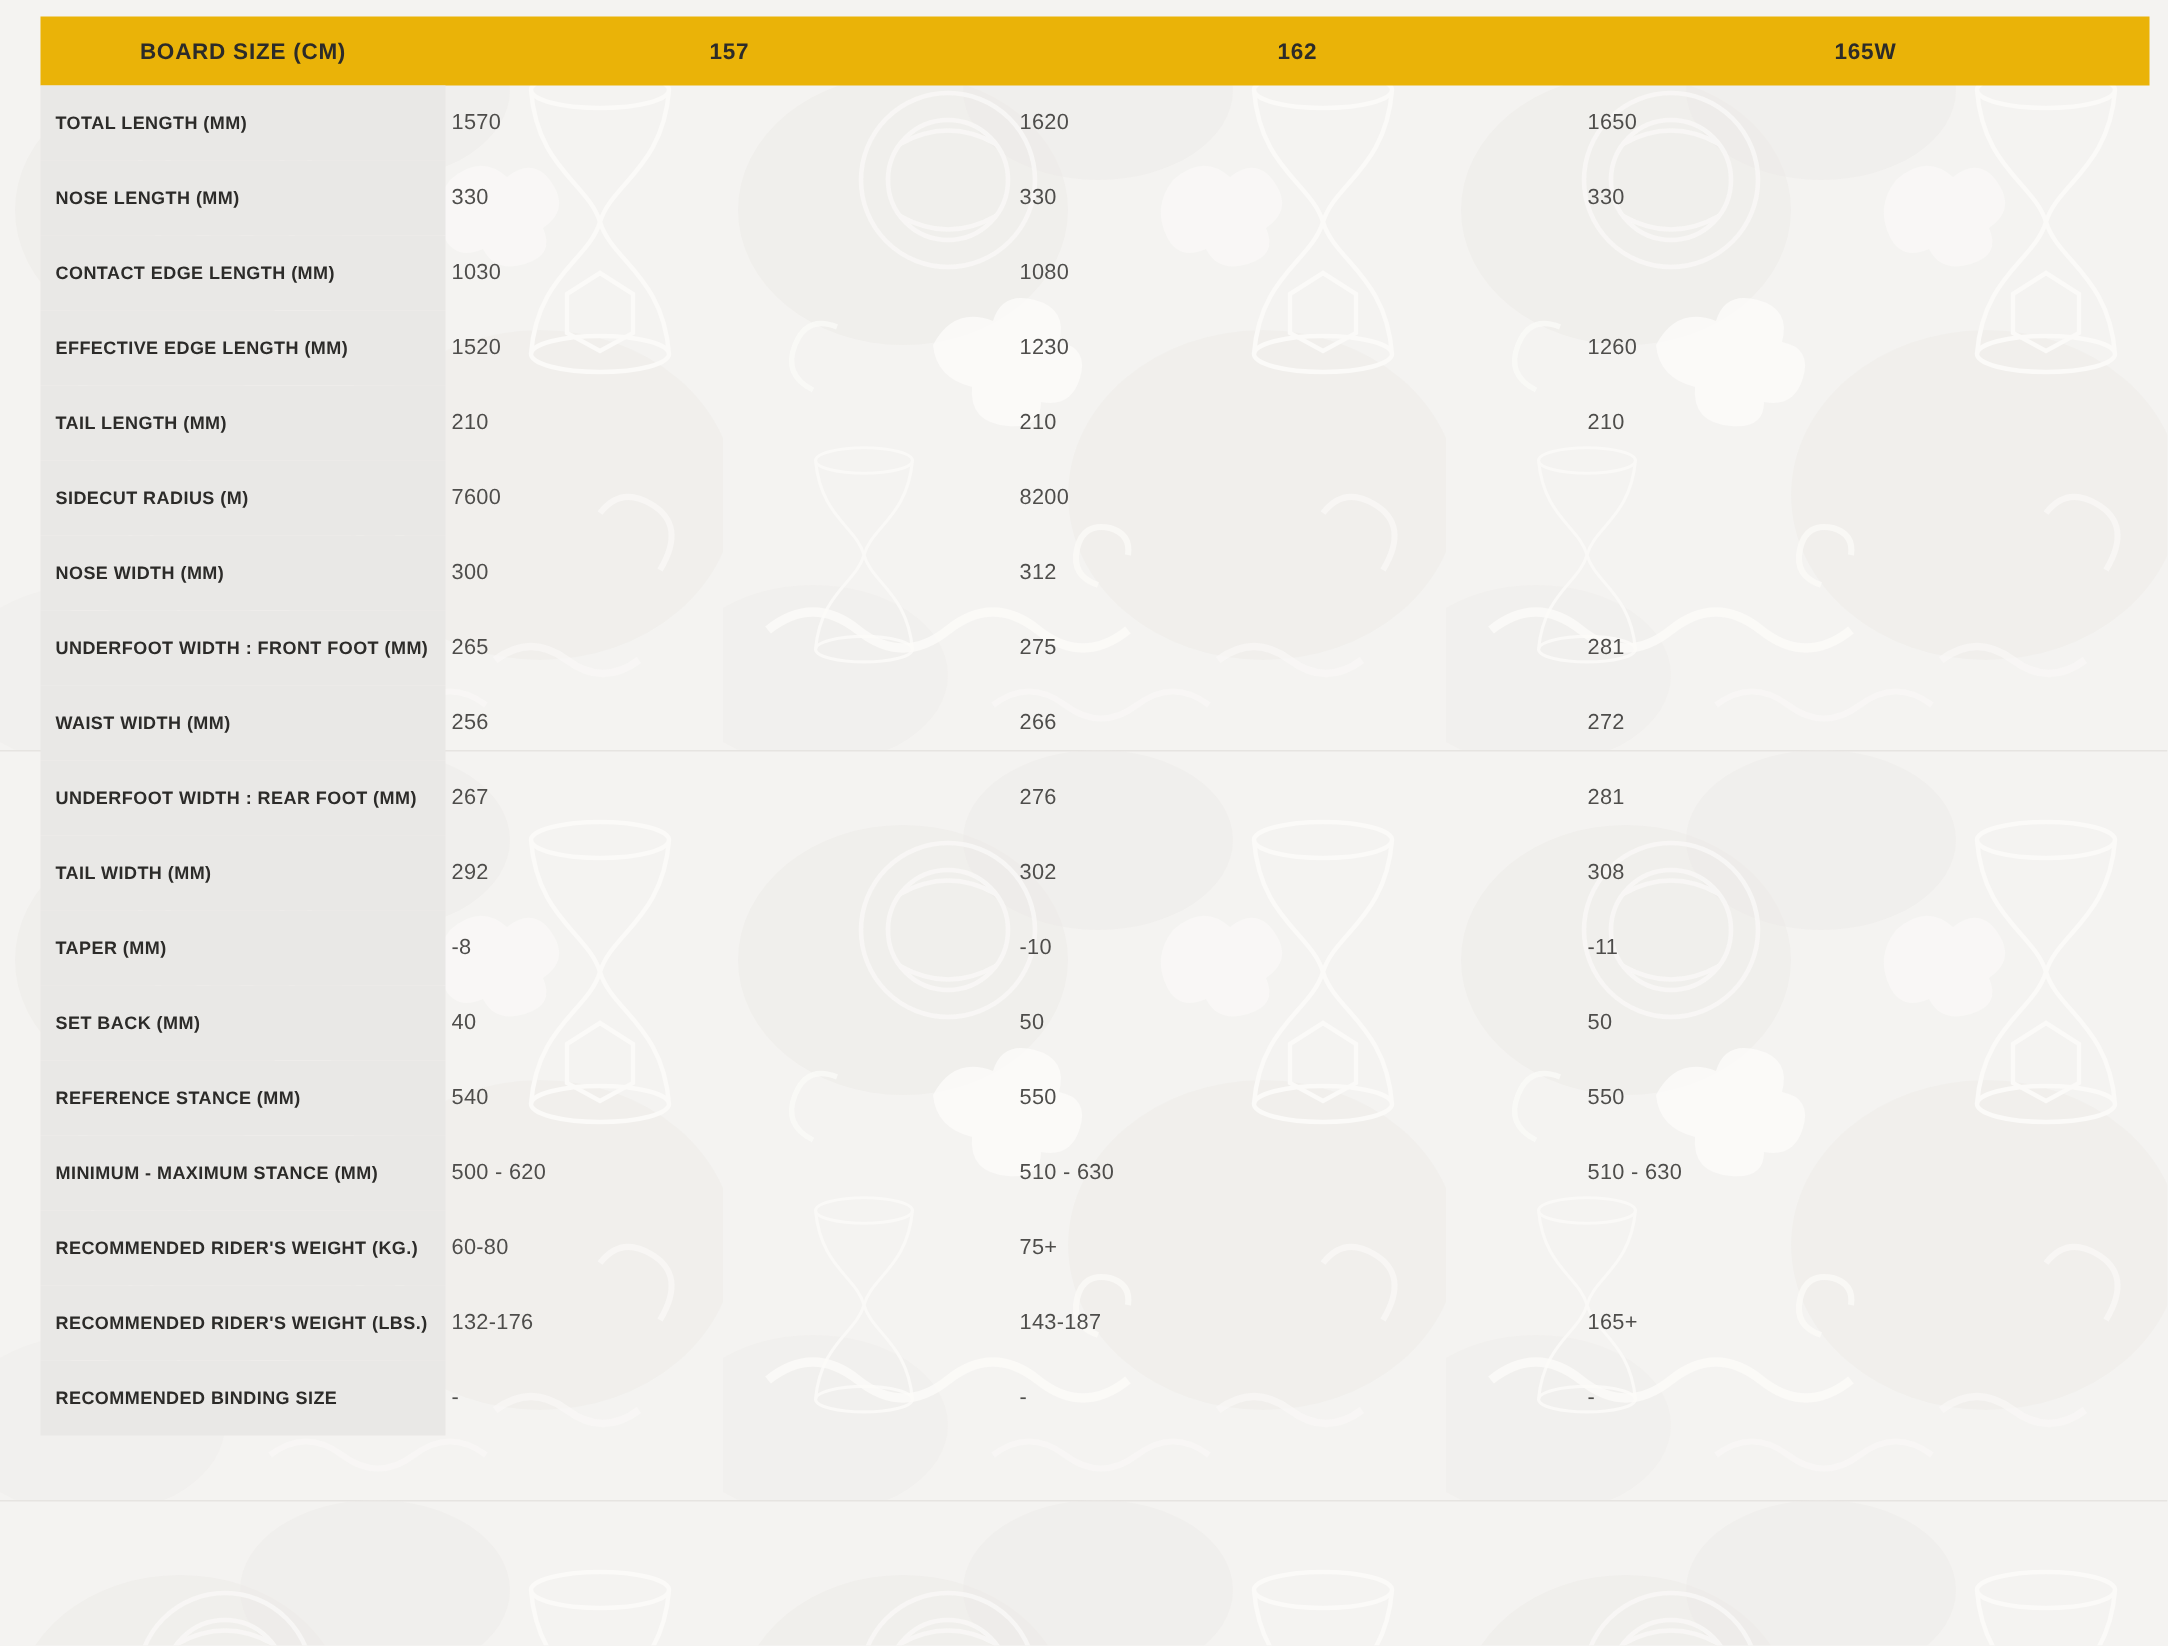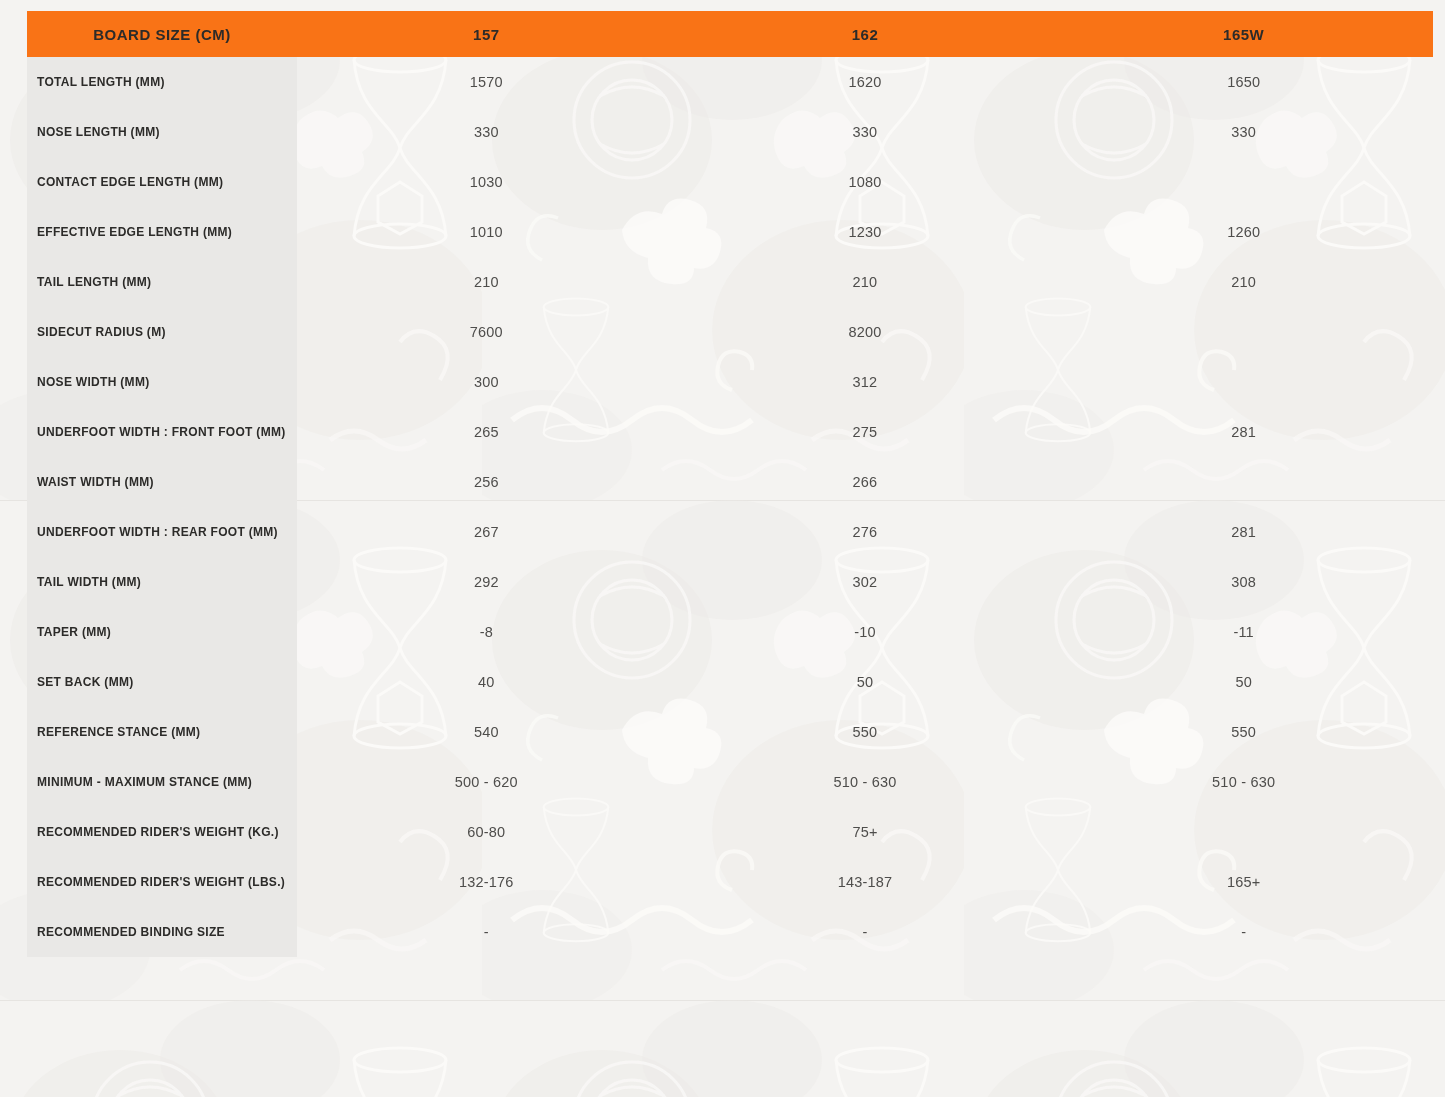--- a/index.html
+++ b/index.html
@@ -5,33 +5,32 @@
   html,body{margin:0;padding:0}
   body{
     width:1445px;height:1097px;position:relative;overflow:hidden;
     background:#f4f3f1;
     font-family:"Liberation Sans",sans-serif;
     -webkit-font-smoothing:antialiased;
   }
   .bg{position:absolute;left:0;top:0;z-index:0}
   .spec-table{position:absolute;left:27px;top:11px;width:1406px;z-index:1}
   .hdr,.row{display:grid;grid-template-columns:270px 1fr 1fr 1fr}
-  .hdr{background:#f97316;height:46px;align-items:center}
+  .hdr{background:#eab308;height:46px;align-items:center}
   .hcell{
     text-align:center;font-weight:bold;font-size:15px;letter-spacing:.5px;
     color:#2c2b29;
   }
   .lcell{
     background:#e9e8e6;
     padding:13px 8px 13px 10px;
     font-weight:bold;font-size:12px;line-height:24px;letter-spacing:.3px;
     color:#2c2b29;
   }
   .vcell{
-    text-align:center;
     padding:13px 4px;
     font-size:14.5px;line-height:24px;letter-spacing:.2px;
     color:#4e4d4b;
   }
 </style>
 </head>
 <body>
 
 <svg class="bg" width="1445" height="1097" viewBox="0 0 1445 1097">
   <defs>
@@ -98,21 +97,21 @@
   </div>
 
   <div class="row">
     <div class="lcell">CONTACT EDGE LENGTH (MM)</div>
     <div class="vcell">1030</div>
     <div class="vcell">1080</div>
   </div>
 
   <div class="row">
     <div class="lcell">EFFECTIVE EDGE LENGTH (MM)</div>
-    <div class="vcell">1010</div>
+    <div class="vcell">1520</div>
     <div class="vcell">1230</div>
     <div class="vcell">1260</div>
   </div>
 
   <div class="row">
     <div class="lcell">TAIL LENGTH (MM)</div>
     <div class="vcell">210</div>
     <div class="vcell">210</div>
     <div class="vcell">210</div>
   </div>
@@ -133,20 +132,21 @@
     <div class="lcell">UNDERFOOT WIDTH : FRONT FOOT (MM)</div>
     <div class="vcell">265</div>
     <div class="vcell">275</div>
     <div class="vcell">281</div>
   </div>
 
   <div class="row">
     <div class="lcell">WAIST WIDTH (MM)</div>
     <div class="vcell">256</div>
     <div class="vcell">266</div>
+    <div class="vcell">272</div>
   </div>
 
   <div class="row">
     <div class="lcell">UNDERFOOT WIDTH : REAR FOOT (MM)</div>
     <div class="vcell">267</div>
     <div class="vcell">276</div>
     <div class="vcell">281</div>
   </div>
 
   <div class="row">

